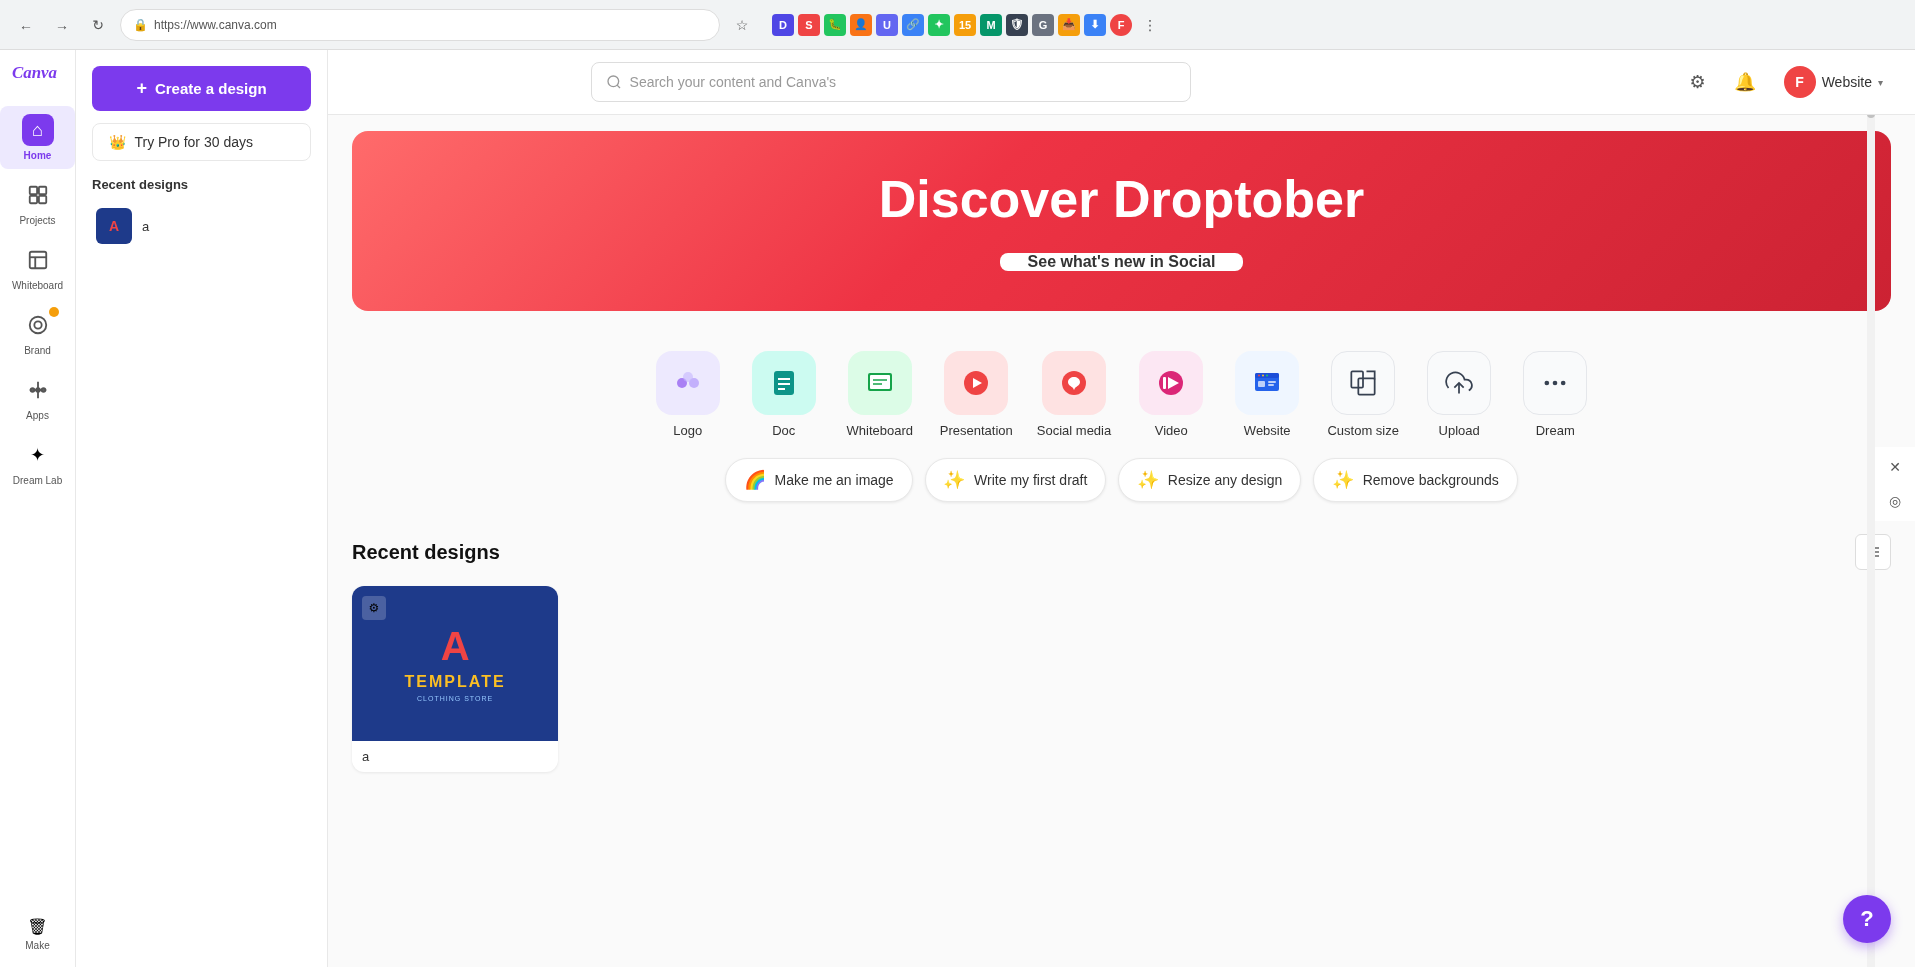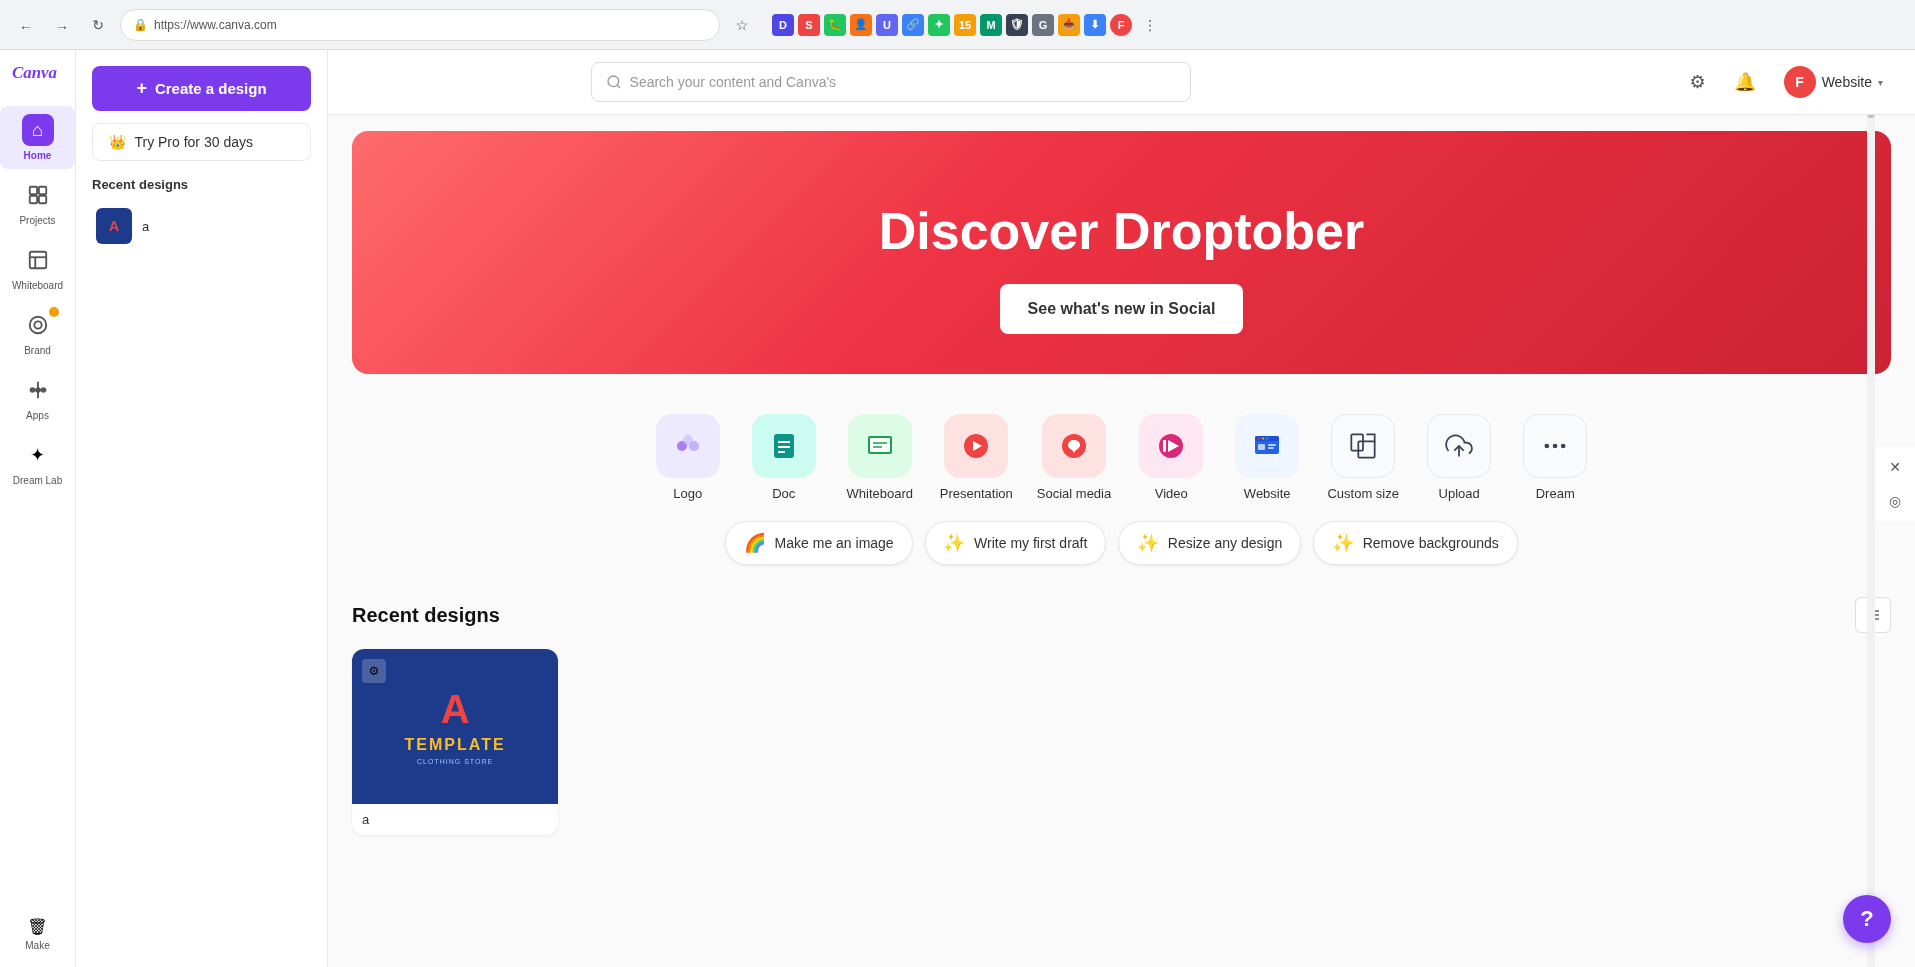--- a/index.html
+++ b/index.html
@@ -278,28 +278,27 @@
       position: relative;
       overflow: hidden;
     }
     .hero-title {
       font-size: 52px;
       font-weight: 800;
       color: white;
       text-align: center;
       line-height: 1.1;
       margin-bottom: 24px;
-      margin-top: 32px;
     }
     .hero-btn {
       background: white;
       color: #333;
       border: none;
       border-radius: 8px;
-      padding: 16px 28px;
+      padding: 0 28px;
       font-size: 16px;
       font-weight: 600;
       cursor: pointer;
     }
 
     
     .design-types {
       display: flex;
       align-items: center;
       justify-content: center;

